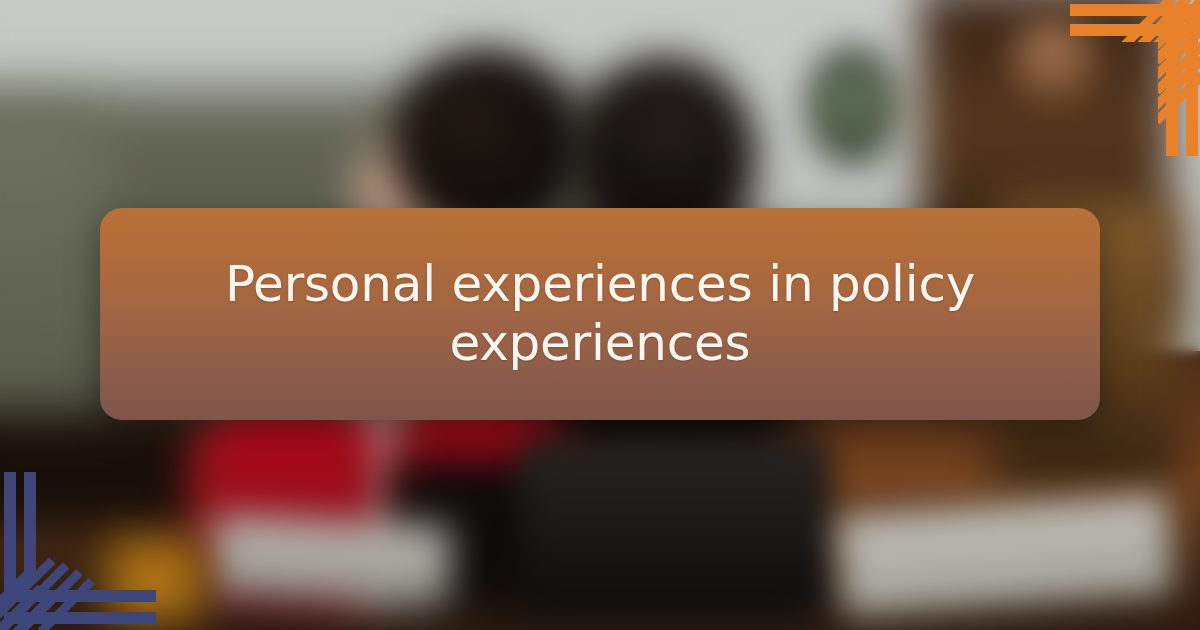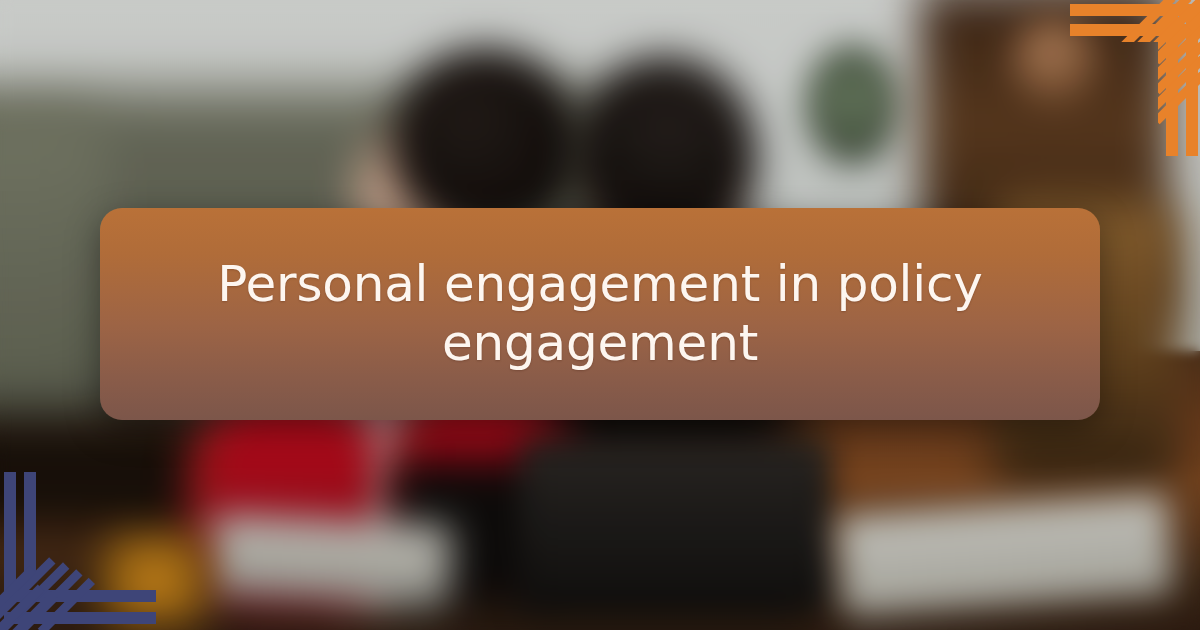--- a/index.html
+++ b/index.html
@@ -273,16 +273,16 @@
       <rect x="30" y="92" width="9" height="90" fill="#3e4578" transform="rotate(45 34 137)"></rect>
       <rect x="46" y="100" width="9" height="82" fill="#3e4578" transform="rotate(45 50 141)"></rect>
       <rect x="62" y="110" width="9" height="72" fill="#3e4578" transform="rotate(45 66 146)"></rect>
       <rect x="-2" y="96" width="9" height="86" fill="#3e4578" transform="rotate(45 2 139)"></rect>
       <rect x="14" y="118" width="9" height="64" fill="#3e4578" transform="rotate(45 18 150)"></rect>
       <rect x="30" y="126" width="9" height="56" fill="#3e4578" transform="rotate(45 34 154)"></rect>
     </g>
   </svg>
 
   <div class="card">
-    <h1 class="card-title">Personal engagement in policy engagement</h1>
+    <h1 class="card-title">Personal experiences in policy experiences</h1>
   </div>
 
 </div>
 
 </body></html>

